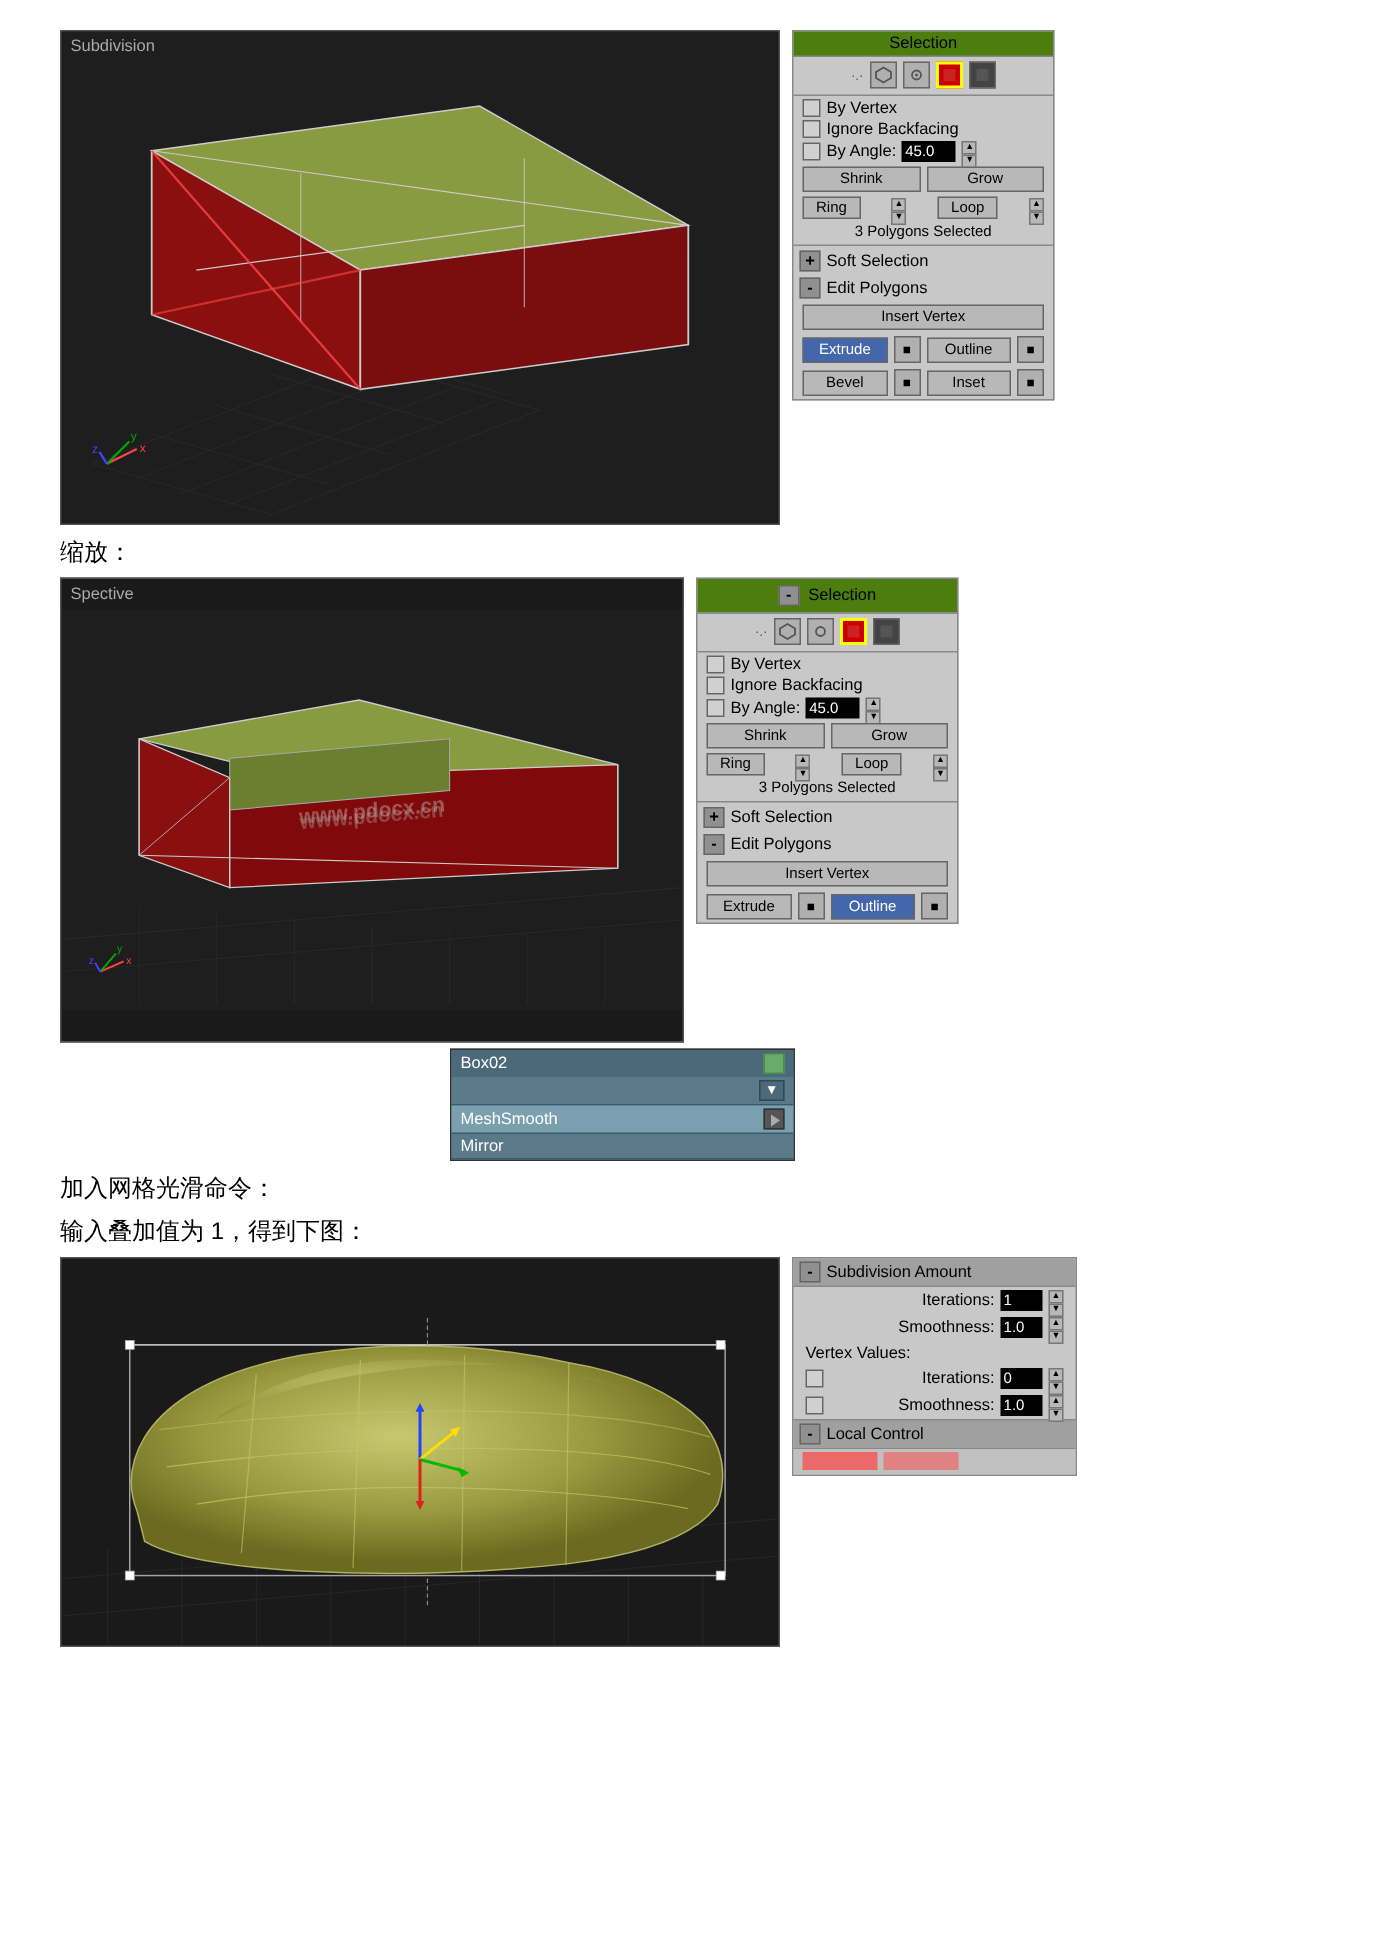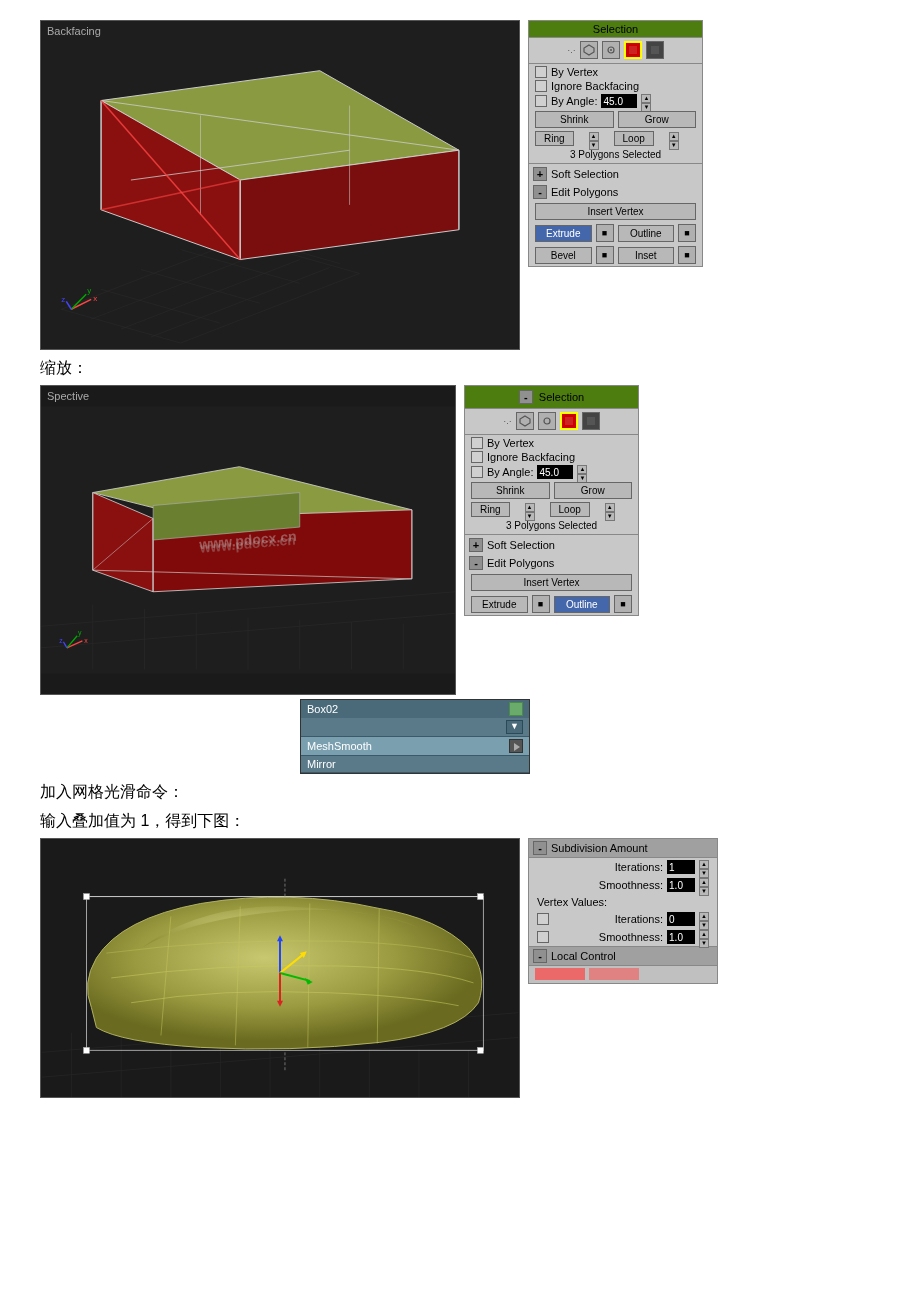--- a/index.html
+++ b/index.html
@@ -159,21 +159,21 @@
     .panel-btn.blue {
       background: #4466aa;
       color: #fff;
     }
 
     .ring-loop-row {
       display: flex;
       align-items: center;
       gap: 15px;
       padding: 1px 6px;
-      justify-content: flex-start;
+      justify-content: space-between;
     }
 
     .ring-btn {
       background: #b8b8b8;
       border: 1px solid #666;
       font-size: 10px;
       padding: 1px 8px;
       cursor: pointer;
     }
 
@@ -349,21 +349,21 @@
       align-items: center;
       gap: 4px;
     }
   </style>
 </head>
 <body>
 
 <div class="section" style="gap:8px; margin-bottom:4px;">
 
   <div class="viewport vp1">
-    <span class="viewport-label">Backfacing</span>
+    <span class="viewport-label">Subdivision</span>
     
     <svg class="scene-svg" viewBox="0 0 480 330" xmlns="http://www.w3.org/2000/svg">
 
       <rect width="480" height="330" fill="#1e1e1e"></rect>
 
       <g stroke="#333" stroke-width="0.5" opacity="0.7">
         <line x1="20" y1="290" x2="200" y2="220"></line>
         <line x1="50" y1="300" x2="230" y2="230"></line>
         <line x1="80" y1="310" x2="260" y2="240"></line>
         <line x1="110" y1="318" x2="290" y2="248"></line>

